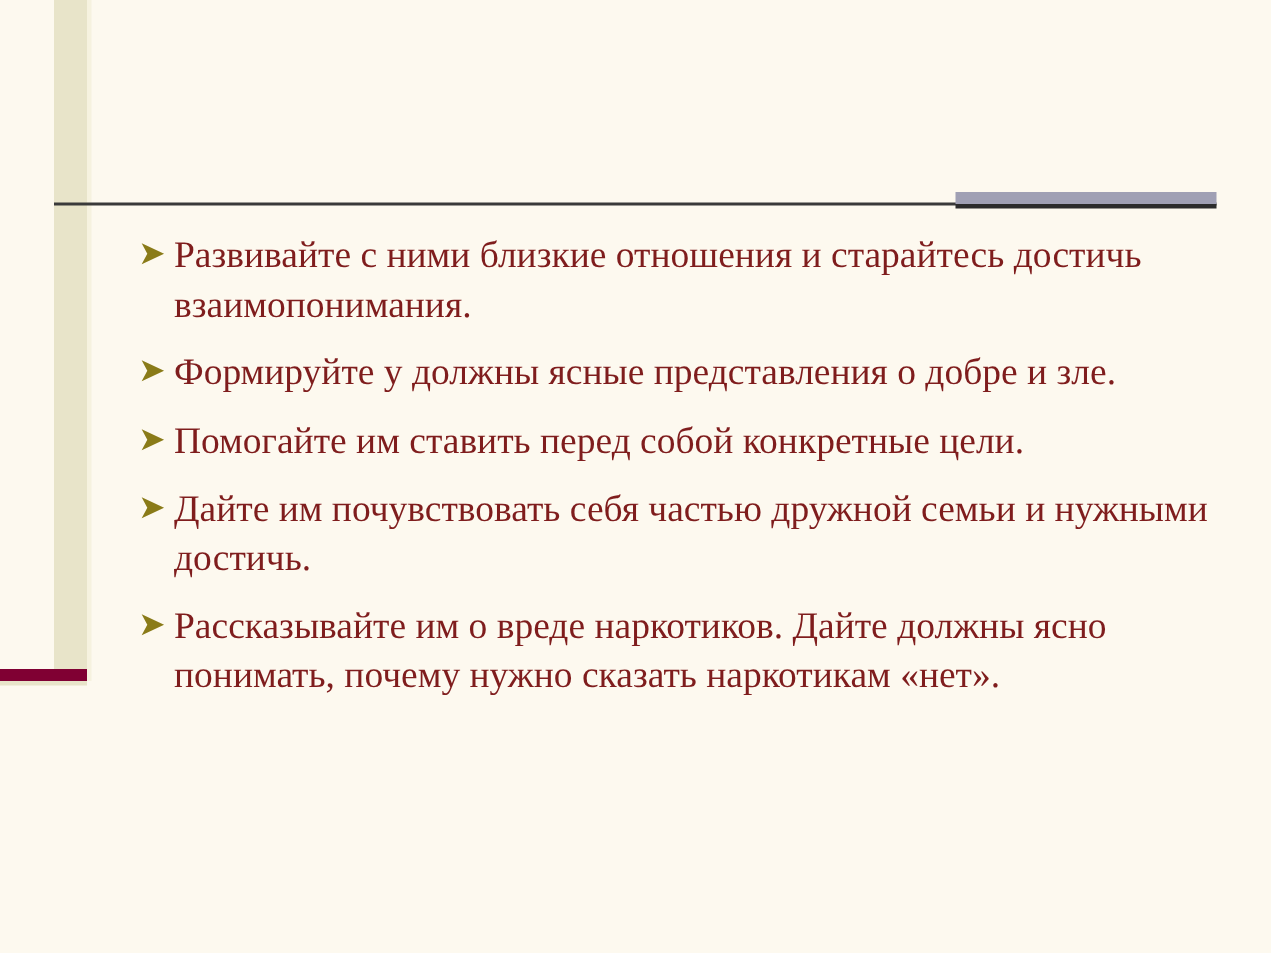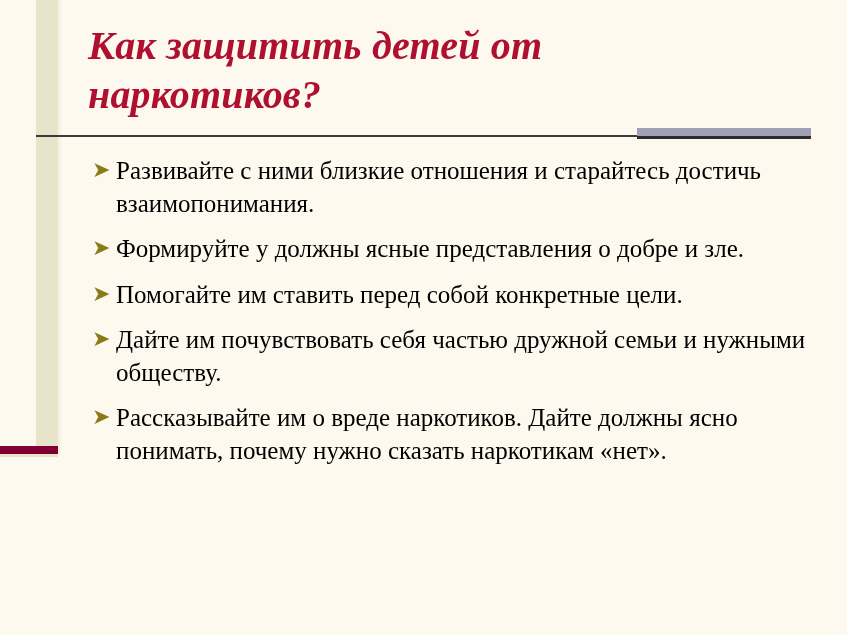--- a/index.html
+++ b/index.html
@@ -112,34 +112,33 @@
     font-size: 22px;
     line-height: 1.30;
     font-family: "DejaVu Sans", sans-serif;
     padding-top: 1px;
   }
   .bullet-text {
     flex: 1 1 auto;
     font-family: "Liberation Serif", serif;
     font-size: 25px;
     line-height: 1.30;
-    color: #000000;
+    color: #7f1d1d;
   }
 </style>
 </head>
 <body>
 
 <div class="slide">
 
   <div class="left-band"></div>
   <div class="left-band-edge"></div>
   <div class="left-band-foot"></div>
   <div class="left-band-foot2"></div>
 
-  <div class="title">Как защитить детей от наркотиков?</div>
 
   <div class="title-rule"></div>
   <div class="title-accent"></div>
   <div class="title-accent-dark"></div>
 
   <div class="bullets">
 
     <div class="bullet-item">
       <span class="bullet-marker">➤</span>
       <span class="bullet-text">Развивайте с ними близкие отношения и старайтесь достичь взаимопонимания.</span>
@@ -150,21 +149,21 @@
       <span class="bullet-text">Формируйте у должны ясные представления о добре и зле.</span>
     </div>
 
     <div class="bullet-item">
       <span class="bullet-marker">➤</span>
       <span class="bullet-text">Помогайте им ставить перед собой конкретные цели.</span>
     </div>
 
     <div class="bullet-item">
       <span class="bullet-marker">➤</span>
-      <span class="bullet-text">Дайте им почувствовать себя частью дружной семьи и нужными обществу.</span>
+      <span class="bullet-text">Дайте им почувствовать себя частью дружной семьи и нужными достичь.</span>
     </div>
 
     <div class="bullet-item">
       <span class="bullet-marker">➤</span>
       <span class="bullet-text">Рассказывайте им о вреде наркотиков. Дайте должны ясно понимать, почему нужно сказать наркотикам «нет».</span>
     </div>
 
   </div>
 </div>
 

